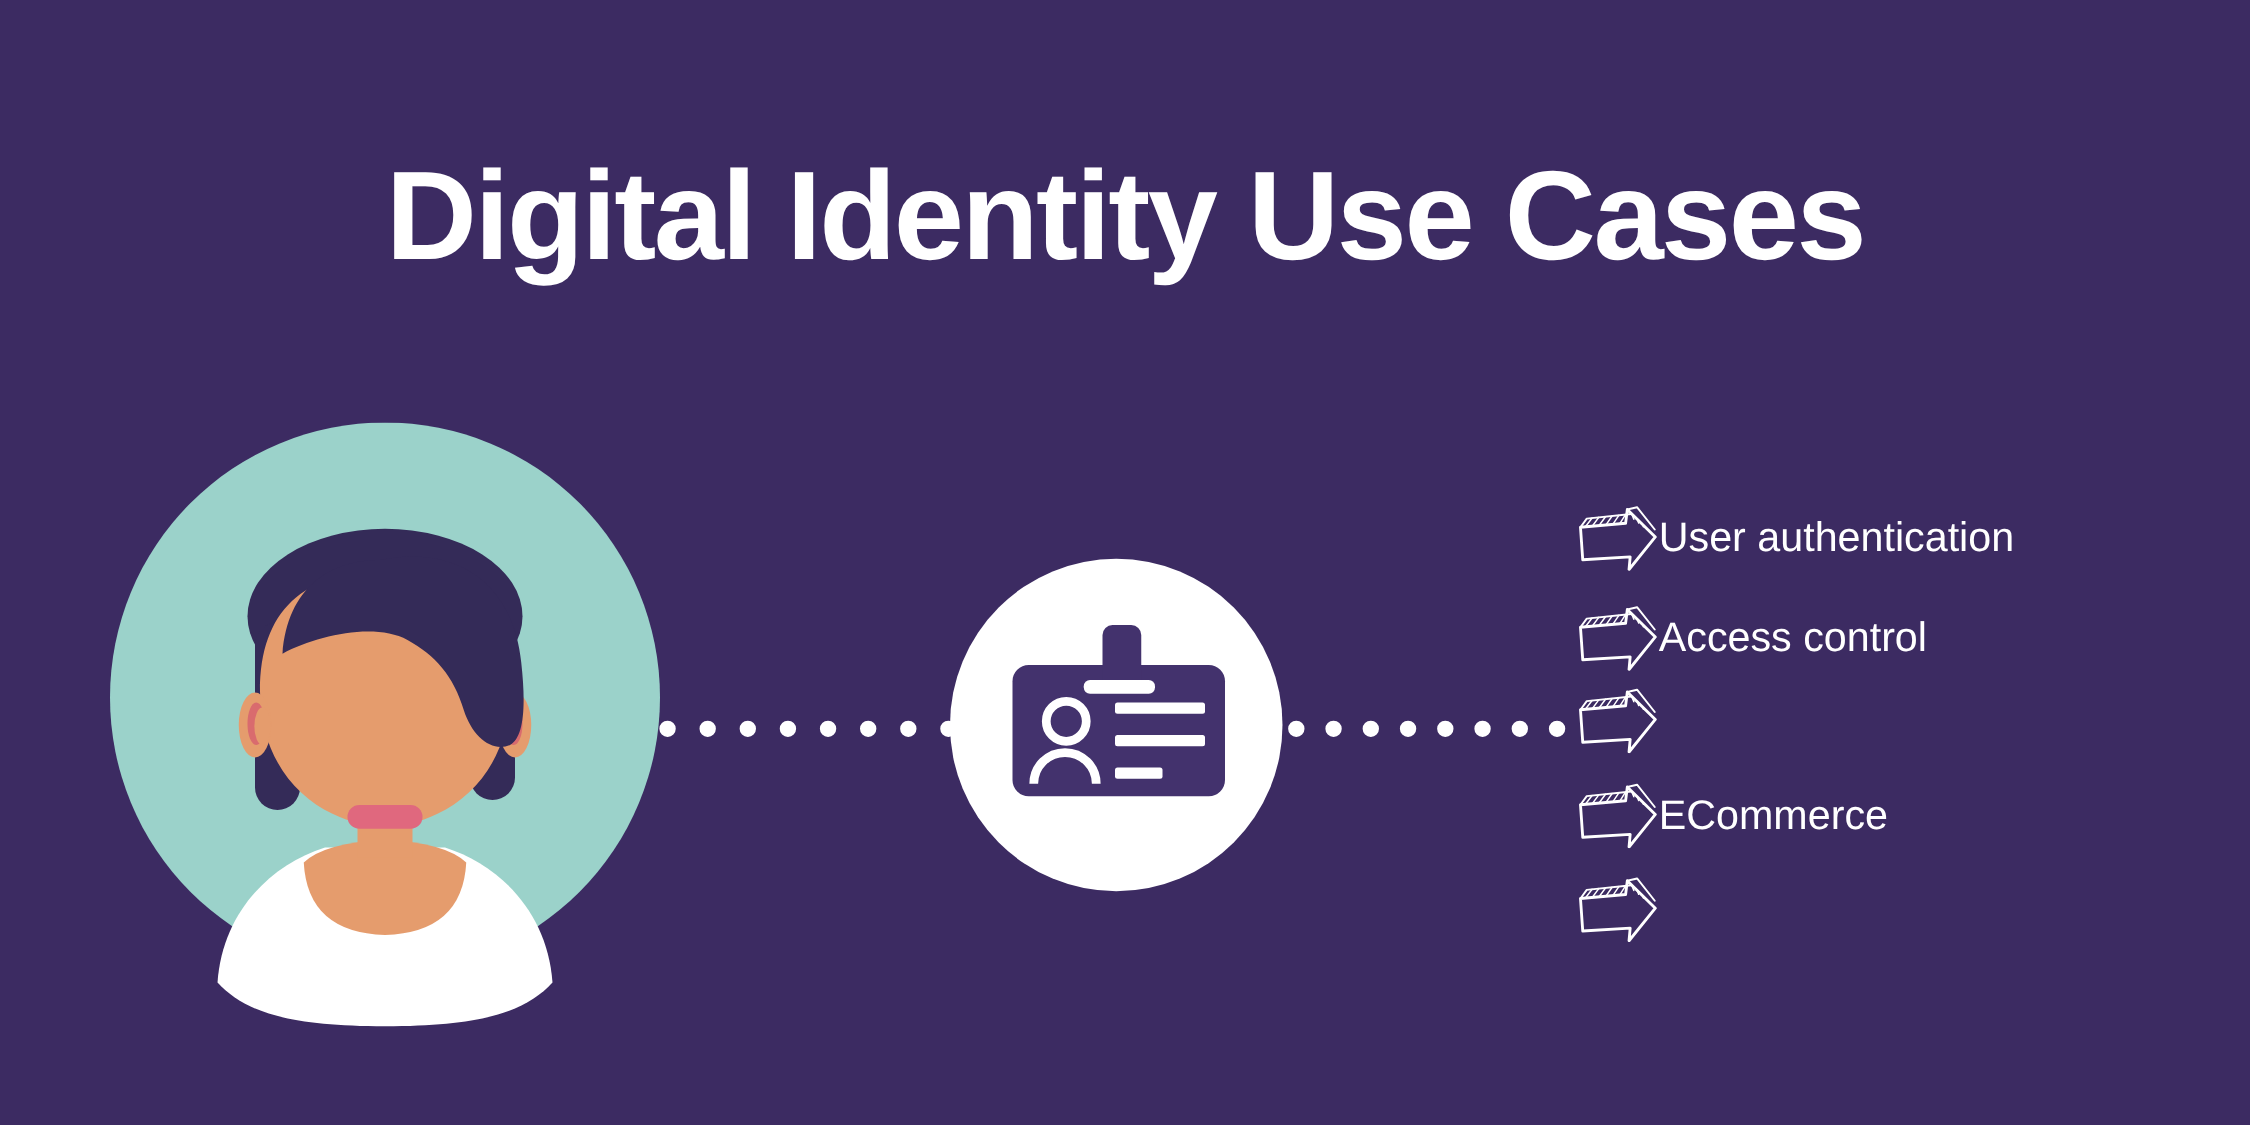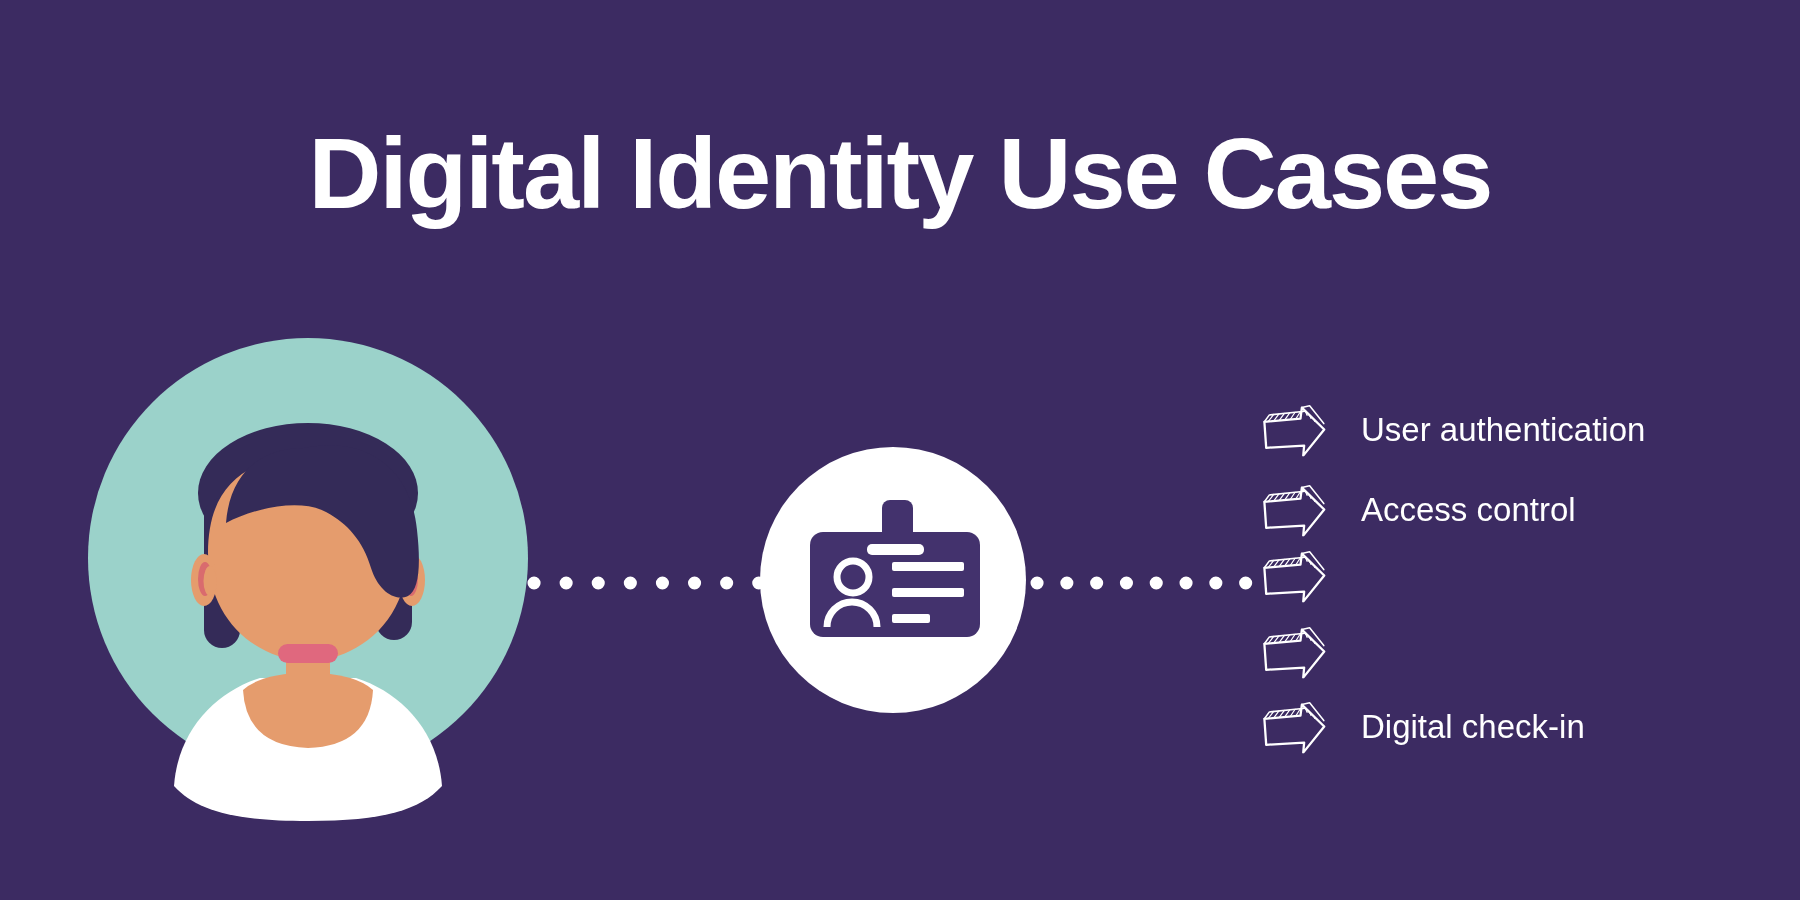--- a/index.html
+++ b/index.html
@@ -54,21 +54,20 @@
 
   .use-cases{position:absolute;left:1263px;top:0;width:520px;}
   .use-case{
     position:absolute;left:0;
     height:56px;
     display:flex;align-items:center;
     white-space:nowrap;
   }
   .use-case .arrow{width:64px;height:54px;flex:0 0 64px;}
   .use-case .label{
-    margin-left:34px;
     font-size:33px;
     font-weight:500;
     color:var(--list-text);
     line-height:56px;
   }
   .sketch{stroke:#ffffff;fill:none;stroke-linejoin:round;stroke-linecap:round;}
   .sk-main{stroke-width:2.5;}
   .sk-thin{stroke-width:1.7;}
   .sk-hatch{stroke-width:1.3;}
 </style>
@@ -147,22 +146,22 @@
     </div>
     <div class="use-case" style="top:548px">
       <svg class="arrow" viewBox="0 0 70 58">
           <use href="#sketchArrow"></use>
         </svg>
     </div>
     <div class="use-case" style="top:624px">
       <svg class="arrow" viewBox="0 0 70 58">
           <use href="#sketchArrow"></use>
         </svg>
+      <span class="label">ECommerce</span>
     </div>
     <div class="use-case" style="top:699px">
       <svg class="arrow" viewBox="0 0 70 58">
           <use href="#sketchArrow"></use>
         </svg>
-      <span class="label">Digital check-in</span>
     </div>
   </div>
 
 </div>
 
 </body></html>

